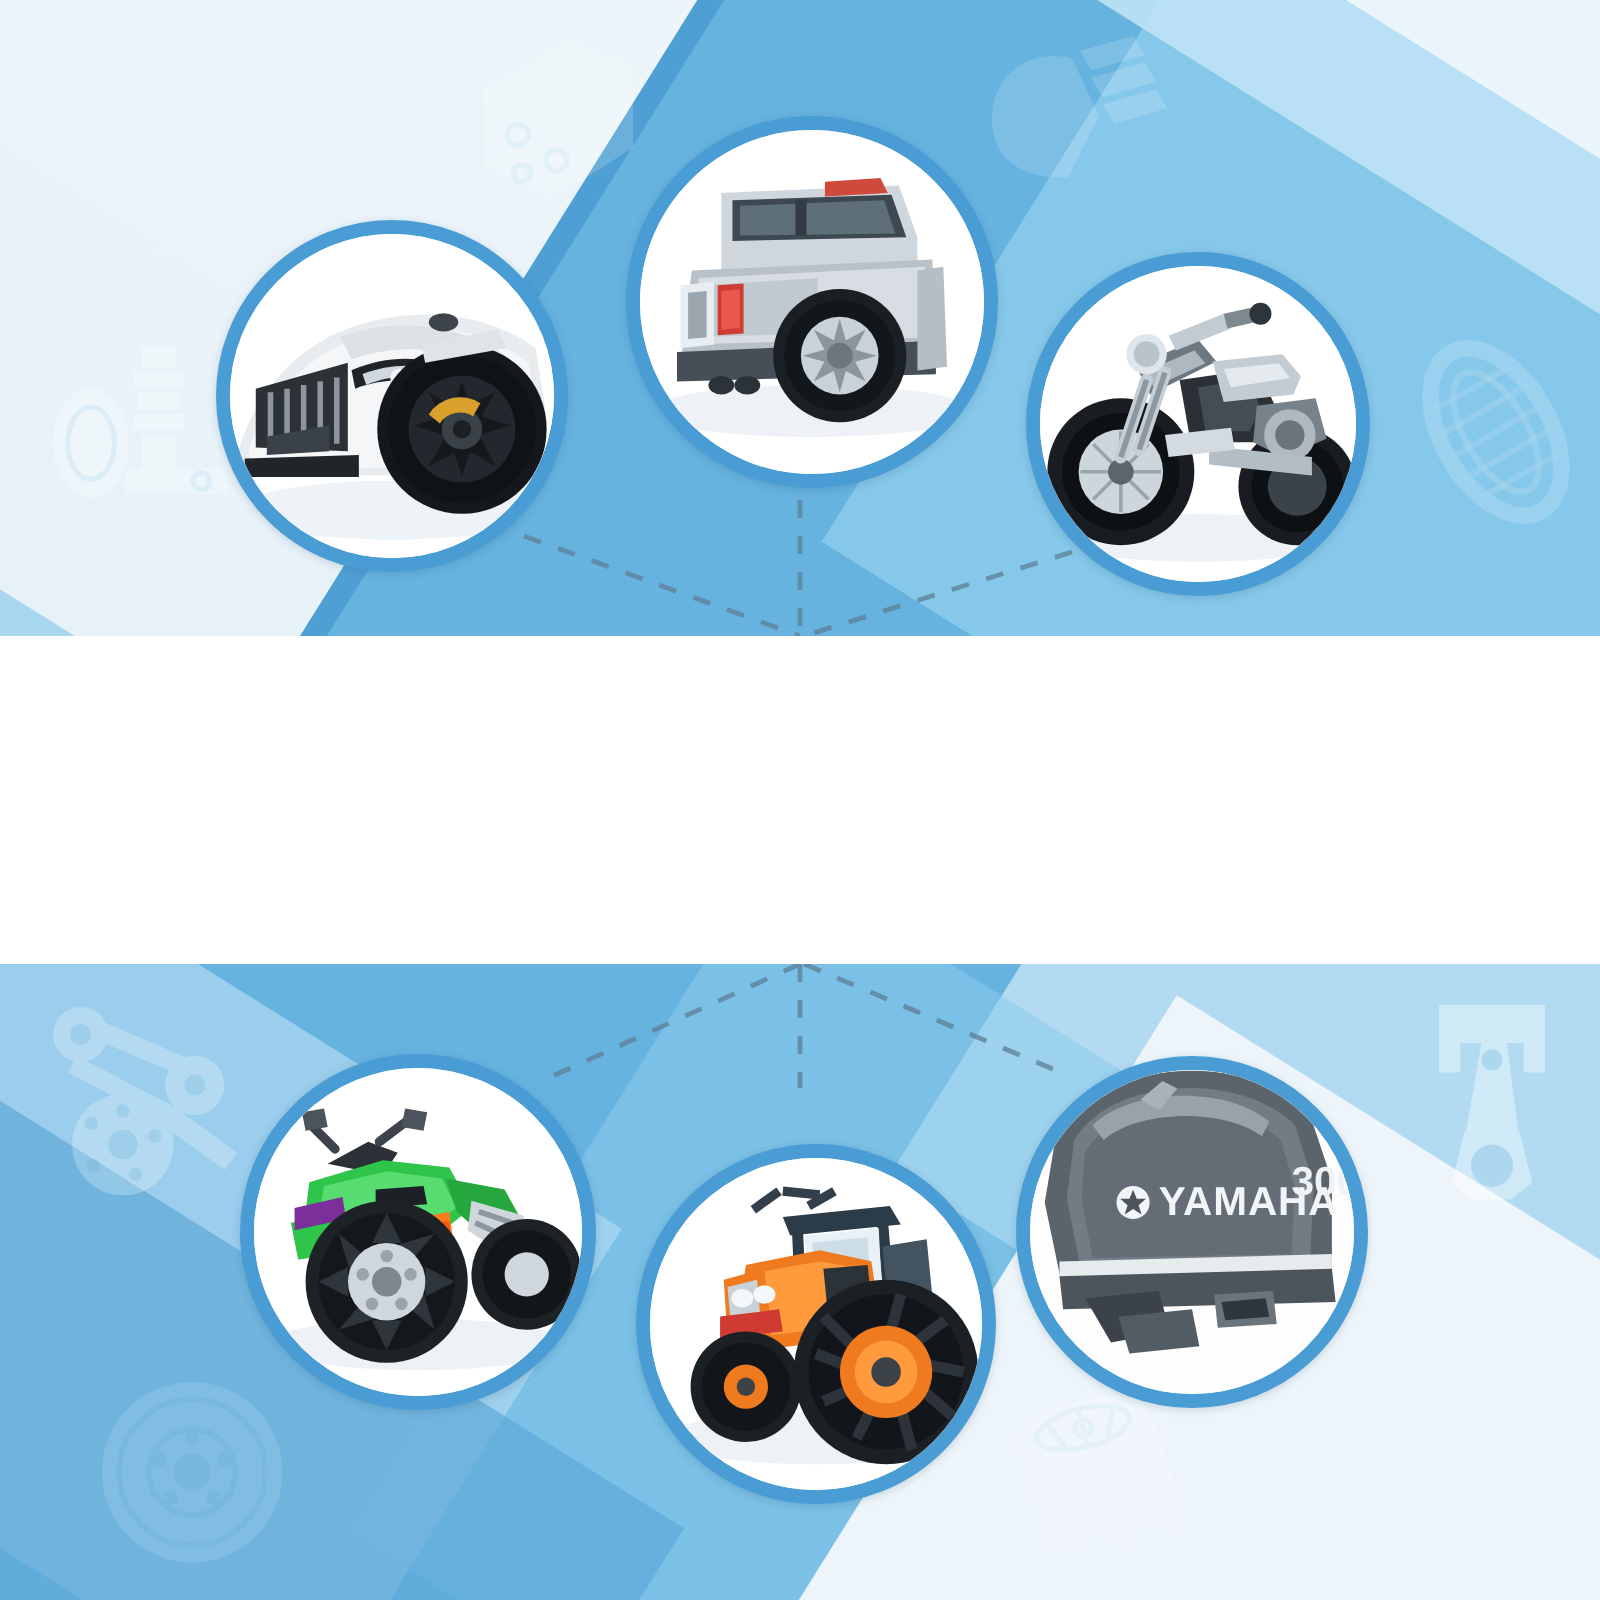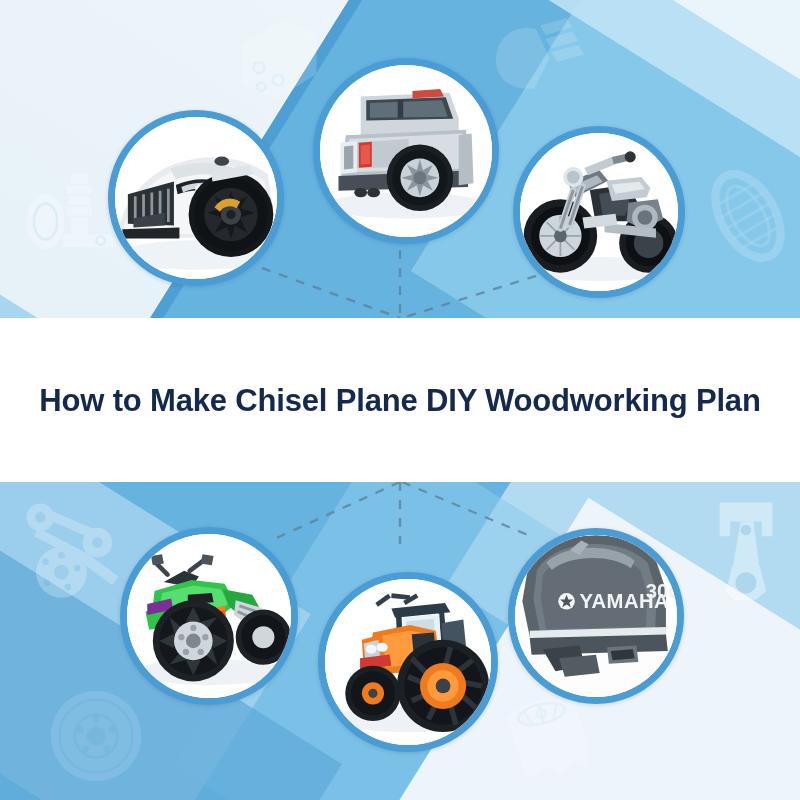--- a/index.html
+++ b/index.html
@@ -338,23 +338,20 @@
           <path d="M118 76 L150 72 L156 94 L132 104 L116 96 Z" fill="#78828a"></path>
           <circle cx="136" cy="92" r="14" fill="#aeb8c0"></circle>
           <circle cx="136" cy="92" r="8" fill="#6b747b"></circle>
           <path d="M92 98 L148 104 L148 114 L92 108 Z" fill="#b4bdc4"></path>
           <path d="M68 92 L104 88 L106 100 L70 104 Z" fill="#d3dae0"></path>
         </svg>
       </div>
     </div>
   </div>
 
-  <div class="title-band">
-    <div class="title">How to Make Chisel Plane  DIY Woodworking Plan</div>
-  </div>
 
   <div class="panel panel-bottom">
     <div class="panel-bg"></div>
     <div class="band b-right-pale"></div>
     <div class="band b-mid-light"></div>
     <div class="band b-left-light"></div>
     <div class="band b-stripe"></div>
     <div class="band b-bottomright-white"></div>
 
     <div class="wm bright" style="left:16px; top:12px; width:112px; height:110px;">

